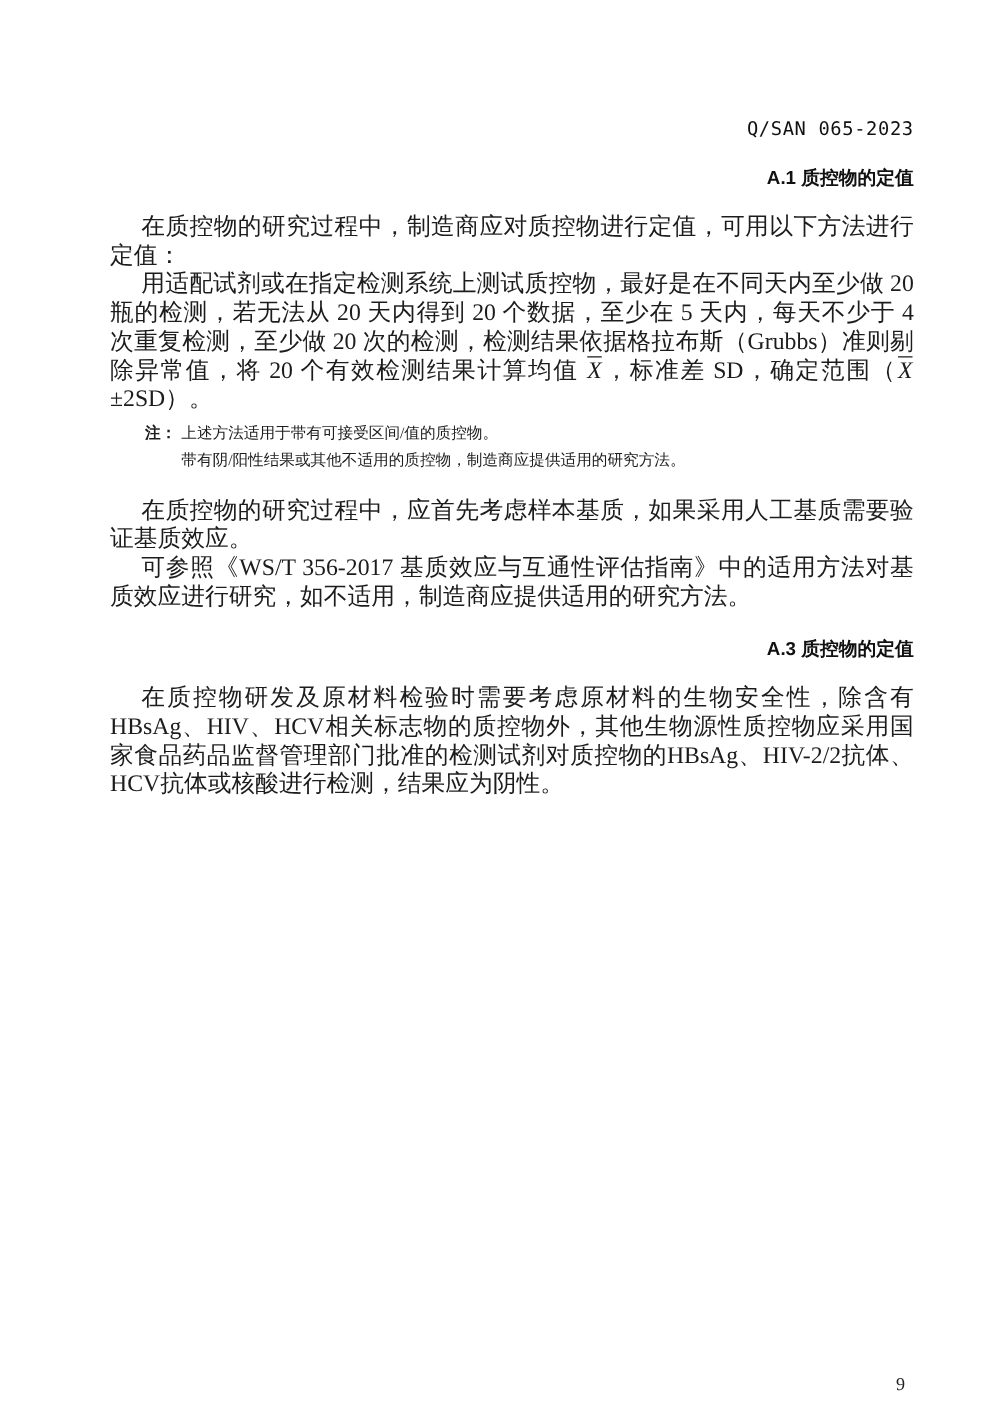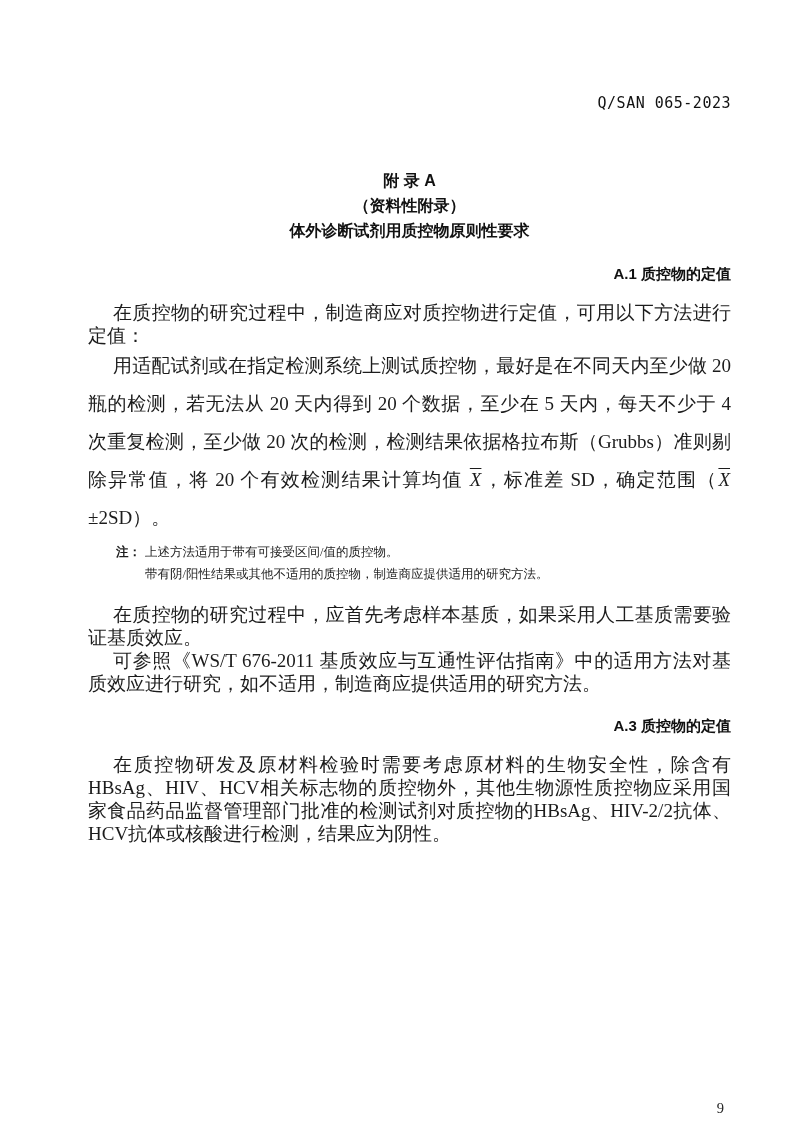--- a/index.html
+++ b/index.html
@@ -50,21 +50,21 @@
   .h-a3 { margin-top: 22px; }
   .body-para {
     font-family: "Liberation Serif", "DejaVu Serif", serif;
     font-size: 19px;
     line-height: 23px;
     margin: 0;
     text-align: justify;
     text-indent: 25px;
   }
   .first-para { margin-top: 18px; }
-  .formula-para { line-height: 38px; }
+  .formula-para { line-height: 23px; }
   .xbar {
     font-style: italic;
     font-family: "Liberation Serif", serif;
     text-decoration: overline;
     padding: 0 1px;
   }
   .note {
     display: flex;
     align-items: flex-start;
     margin: 4px 0 0 28px;
@@ -89,42 +89,37 @@
     color: #222222;
   }
 </style>
 </head>
 <body>
 
 <div class="page">
 
   <div class="doc-header">Q/SAN 065-2023</div>
 
-  <div class="title-block">
-    <div class="title-line">附 录 A</div>
-    <div class="title-line">（资料性附录）</div>
-    <div class="title-line">体外诊断试剂用质控物原则性要求</div>
-  </div>
 
   <div>
     <h2 class="section-heading h-a1">A.1 质控物的定值</h2>
     <p class="body-para first-para">在质控物的研究过程中，制造商应对质控物进行定值，可用以下方法进行定值：</p>
     <p class="body-para formula-para"><span>用适配试剂或在指定检测系统上测试质控物，最好是在不同天内至少做 20 瓶的检测，若无法从 20 天内得到 20 个数据，至少在 5 天内，每天不少于 4 次重复检测，至少做 20 次的检测，检测结果依据格拉布斯（Grubbs）准则剔除异常值，将 20 个有效检测结果计算均值 </span><span class="xbar">X</span><span>，标准差 SD，确定范围（</span><span class="xbar">X</span><span> ±2SD）。</span></p>
     <div class="note">
       <span class="note-label">注：</span>
       <div class="note-lines">
         <div>上述方法适用于带有可接受区间/值的质控物。</div>
         <div>带有阴/阳性结果或其他不适用的质控物，制造商应提供适用的研究方法。</div>
       </div>
     </div>
   </div>
 
   <div>
     <p class="body-para first-para">在质控物的研究过程中，应首先考虑样本基质，如果采用人工基质需要验证基质效应。</p>
-    <p class="body-para">可参照《WS/T 676-2011 基质效应与互通性评估指南》中的适用方法对基质效应进行研究，如不适用，制造商应提供适用的研究方法。</p>
+    <p class="body-para">可参照《WS/T 356-2017 基质效应与互通性评估指南》中的适用方法对基质效应进行研究，如不适用，制造商应提供适用的研究方法。</p>
   </div>
 
   <div>
     <h2 class="section-heading h-a3">A.3 质控物的定值</h2>
     <p class="body-para first-para">在质控物研发及原材料检验时需要考虑原材料的生物安全性，除含有HBsAg、HIV、HCV相关标志物的质控物外，其他生物源性质控物应采用国家食品药品监督管理部门批准的检测试剂对质控物的HBsAg、HIV-2/2抗体、HCV抗体或核酸进行检测，结果应为阴性。</p>
   </div>
 
   <div class="page-number">9</div>
 
 </div>

